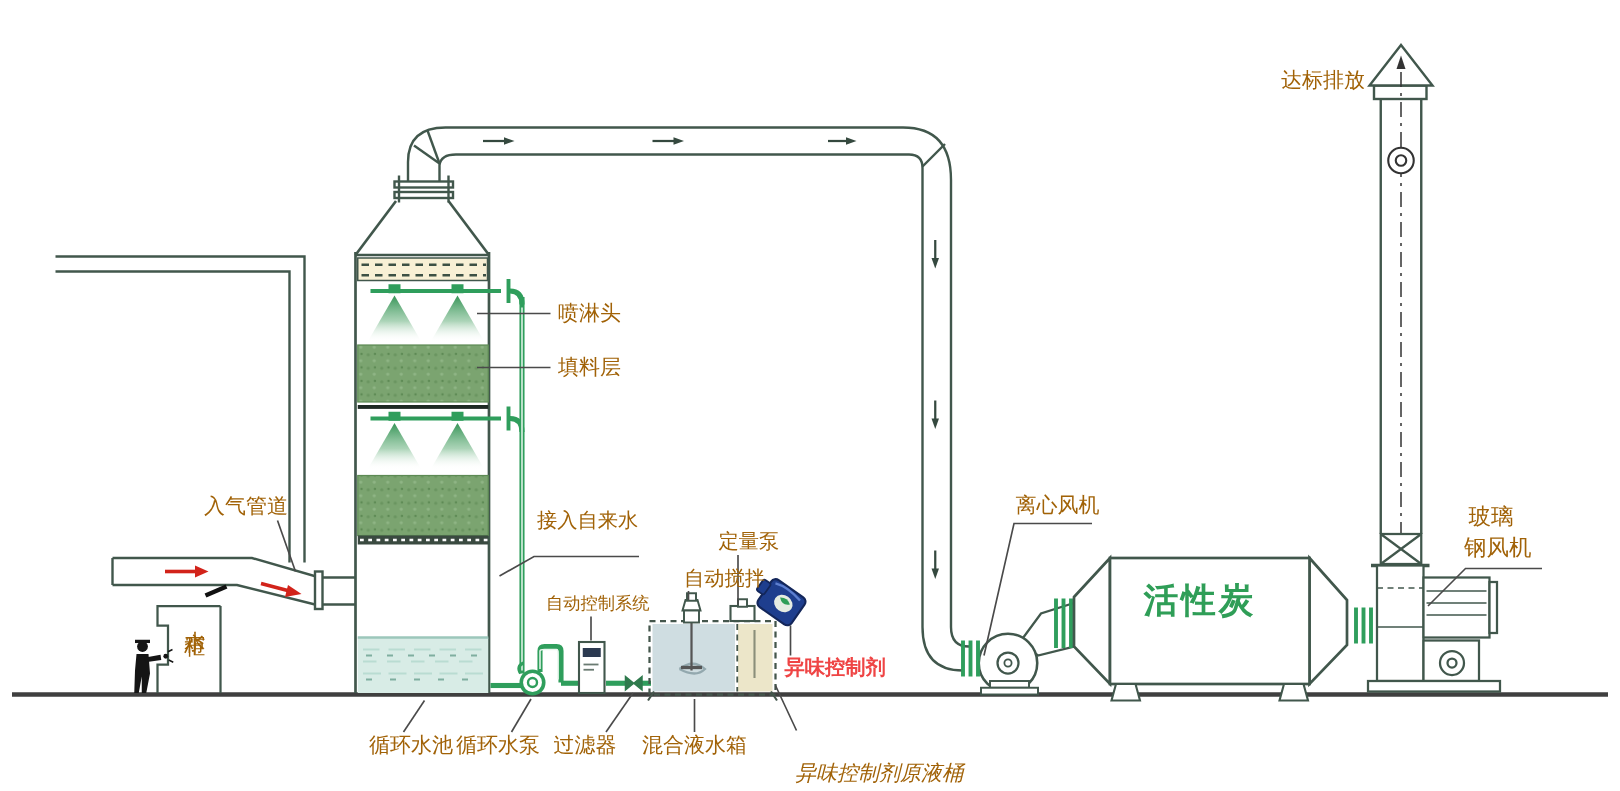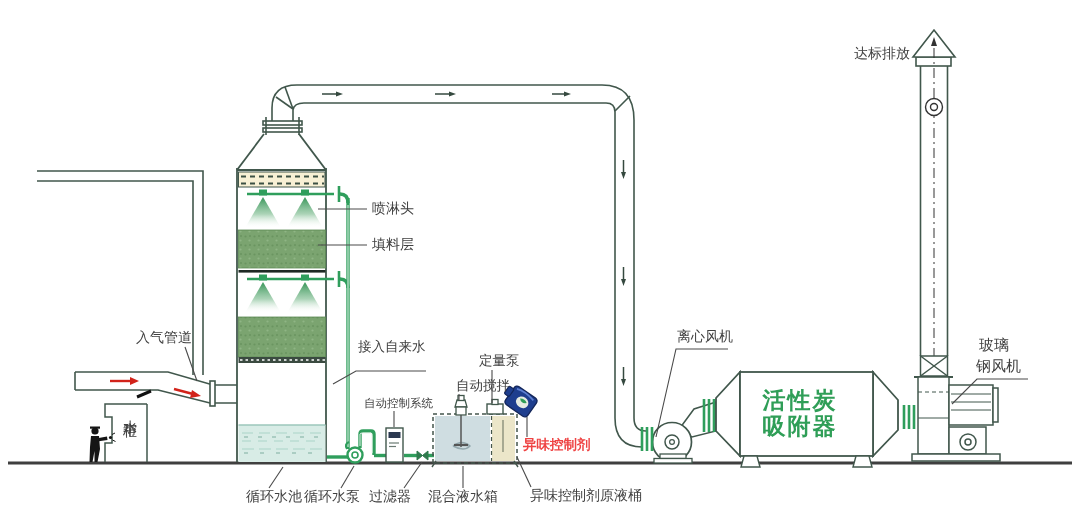--- a/index.html
+++ b/index.html
@@ -1,19 +1,19 @@
 <!DOCTYPE html>
 <html><head>
 <meta charset="utf-8">
 <style>
   html,body{margin:0;padding:0;background:#ffffff;}
   .stage{position:relative;width:1080px;height:527px;background:#ffffff;overflow:hidden;
          font-family:"Liberation Sans","DejaVu Sans",sans-serif;}
   .stage svg{position:absolute;left:0;top:0;}
-  .lbl{position:absolute;color:#404040;font-size:14px;line-height:1.1;white-space:nowrap;}
+  .lbl{position:absolute;color:#a16207;font-size:14px;line-height:1.1;white-space:nowrap;}
   .lbl.small{font-size:11.5px;}
   .lbl.mid{font-size:13.5px;}
   .lbl.big-title{font-size:30px;font-weight:bold;color:#2f9e57;letter-spacing:3px;}
   .lbl.adsorber-text{font-size:23px;font-weight:bold;color:#2f9e57;letter-spacing:2px;width:120px;text-align:center;}
   .lbl.orange{color:#ef4444;font-weight:bold;}
   .lbl.vertical{writing-mode:vertical-rl;letter-spacing:2px;}
 </style>
 </head>
 <body>
 
@@ -309,20 +309,19 @@
   <div class="lbl" style="left:372px;top:237px;">填料层</div>
   <div class="lbl mid" style="left:358px;top:340px;">接入自来水</div>
   <div class="lbl small" style="left:364px;top:397px;">自动控制系统</div>
   <div class="lbl mid" style="left:456px;top:379px;">自动搅拌</div>
   <div class="lbl mid" style="left:479px;top:354px;">定量泵</div>
   <div class="lbl mid orange" style="left:523px;top:438px;">异味控制剂</div>
   <div class="lbl" style="left:246px;top:489px;">循环水池</div>
   <div class="lbl" style="left:304px;top:489px;">循环水泵</div>
   <div class="lbl" style="left:369px;top:489px;">过滤器</div>
   <div class="lbl" style="left:428px;top:489px;">混合液水箱</div>
-  <div class="lbl" style="left:530px;top:488px;">异味控制剂原液桶</div>
+  <div class="lbl" style="left:530px;top:508px;font-style:italic;">异味控制剂原液桶</div>
   <div class="lbl" style="left:677px;top:329px;">离心风机</div>
   <div class="lbl adsorber-text" style="left:740px;top:388px;">活性炭</div>
-  <div class="lbl adsorber-text" style="left:740px;top:414px;">吸附器</div>
   <div class="lbl" style="left:979px;top:337px;font-size:15px;">玻璃</div>
   <div class="lbl" style="left:976px;top:358px;font-size:15px;">钢风机</div>
   <div class="lbl" style="left:854px;top:46px;">达标排放</div>
 </div>
 
 </body></html>

